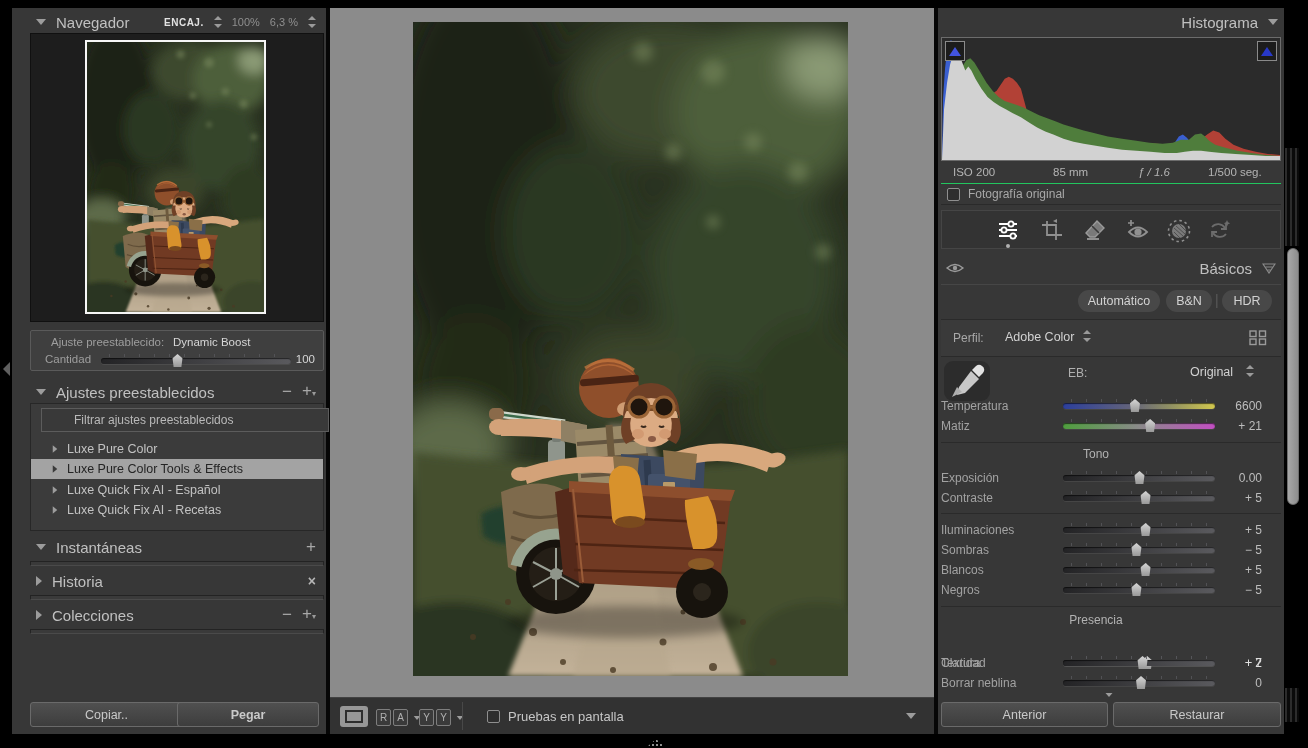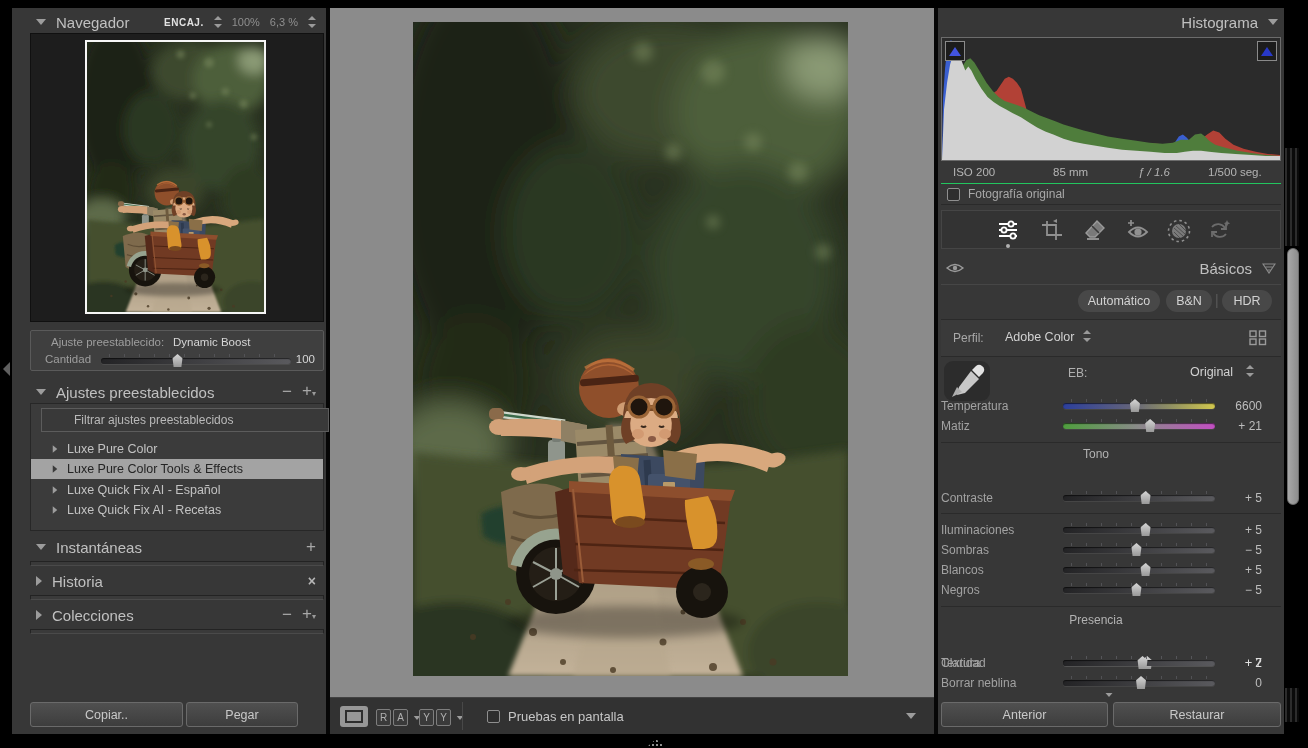--- a/index.html
+++ b/index.html
@@ -148,21 +148,21 @@
   <div class="ph" style="left:36px;top:604px;width:280px;height:22px;">
     <span class="tr"></span>
     <span>Colecciones</span>
     <span style="flex:1"></span>
     <span class="minus">−</span>
     <span class="plus">+<span style="font-size:8px;color:#9a9a9a;">▾</span></span>
   </div>
   <div class="strip" style="left:30px;top:629px;width:294px;"></div>
 
   <div class="btn" style="left:30px;top:702px;width:153px;">Copiar..</div>
-  <div class="btn" style="left:186px;top:702px;width:112px;">Pegar</div>
+  <div class="btn" style="left:177px;top:702px;width:142px;font-weight:bold;">Pegar</div>
 
   <div class="abs" style="left:330px;top:8px;width:604px;height:726px;background:#8b8b8b;"></div>
 
   <div class="abs" style="left:413px;top:22px;width:435px;height:654px;">
     <svg width="435" height="654" viewBox="0 0 435 654">
       <defs>
         <filter id="fb18" x="-40%" y="-40%" width="180%" height="180%">
             <feGaussianBlur stdDeviation="14"></feGaussianBlur>
           </filter>
         <filter id="fb6" x="-40%" y="-40%" width="180%" height="180%">
@@ -441,20 +441,27 @@
   <div class="srow" style="top:416px;">
     <span class="slbl">Matiz</span>
     <span class="strack tint">
         <span class="thumb" style="left:57%;"></span>
       </span>
     <span class="sval">+ 21</span>
   </div>
 
   <div class="abs" style="left:941px;top:442px;width:340px;height:1px;background:#2a2a2a;"></div>
   <span class="sect-title" style="top:447px;">Tono</span>
+  <div class="srow" style="top:468px;">
+    <span class="slbl">Exposición</span>
+    <span class="strack">
+        <span class="thumb" style="left:50%;"></span>
+      </span>
+    <span class="sval">0.00</span>
+  </div>
   <div class="srow" style="top:488px;">
     <span class="slbl">Contraste</span>
     <span class="strack">
         <span class="thumb" style="left:54%;"></span>
       </span>
     <span class="sval">+ 5</span>
   </div>
 
   <div class="abs" style="left:941px;top:513px;width:340px;height:1px;background:#2a2a2a;"></div>
   <div class="srow" style="top:520px;">

